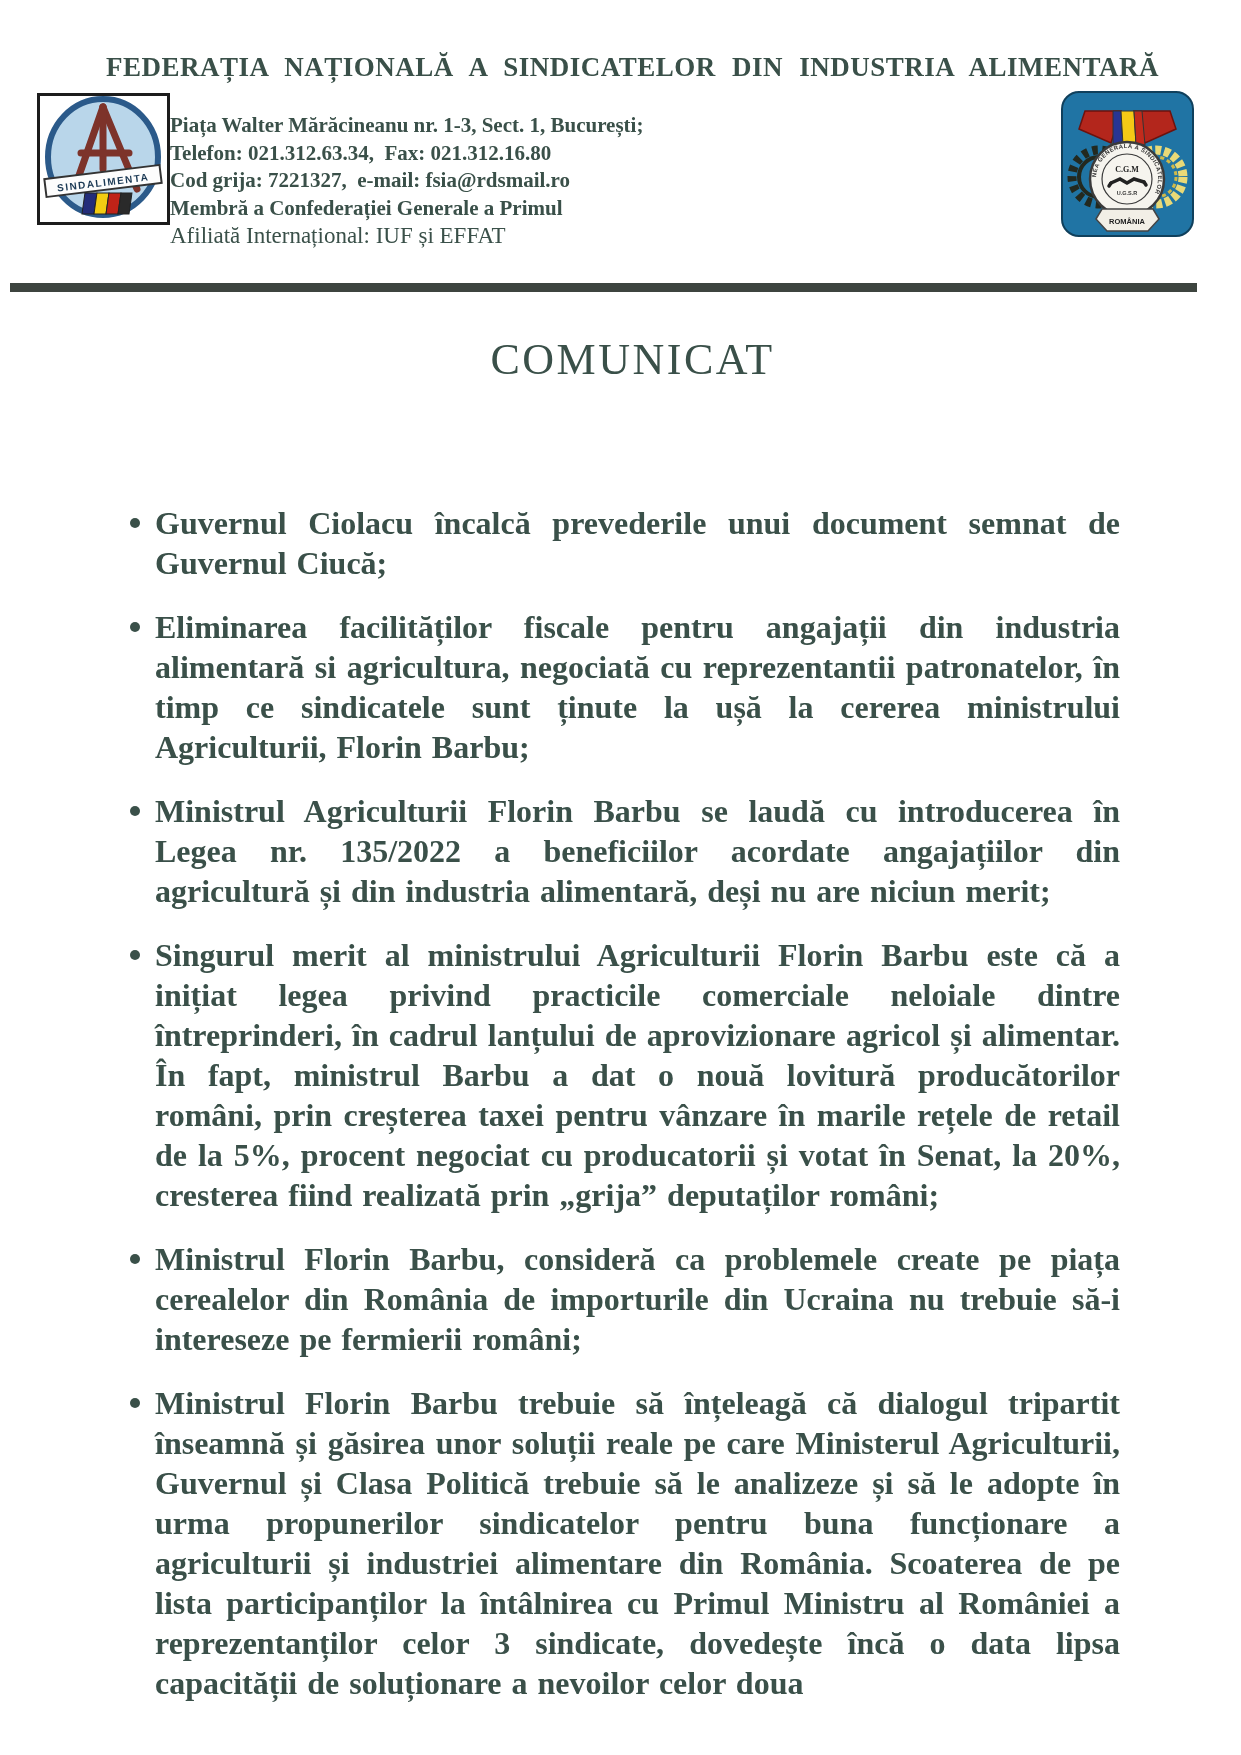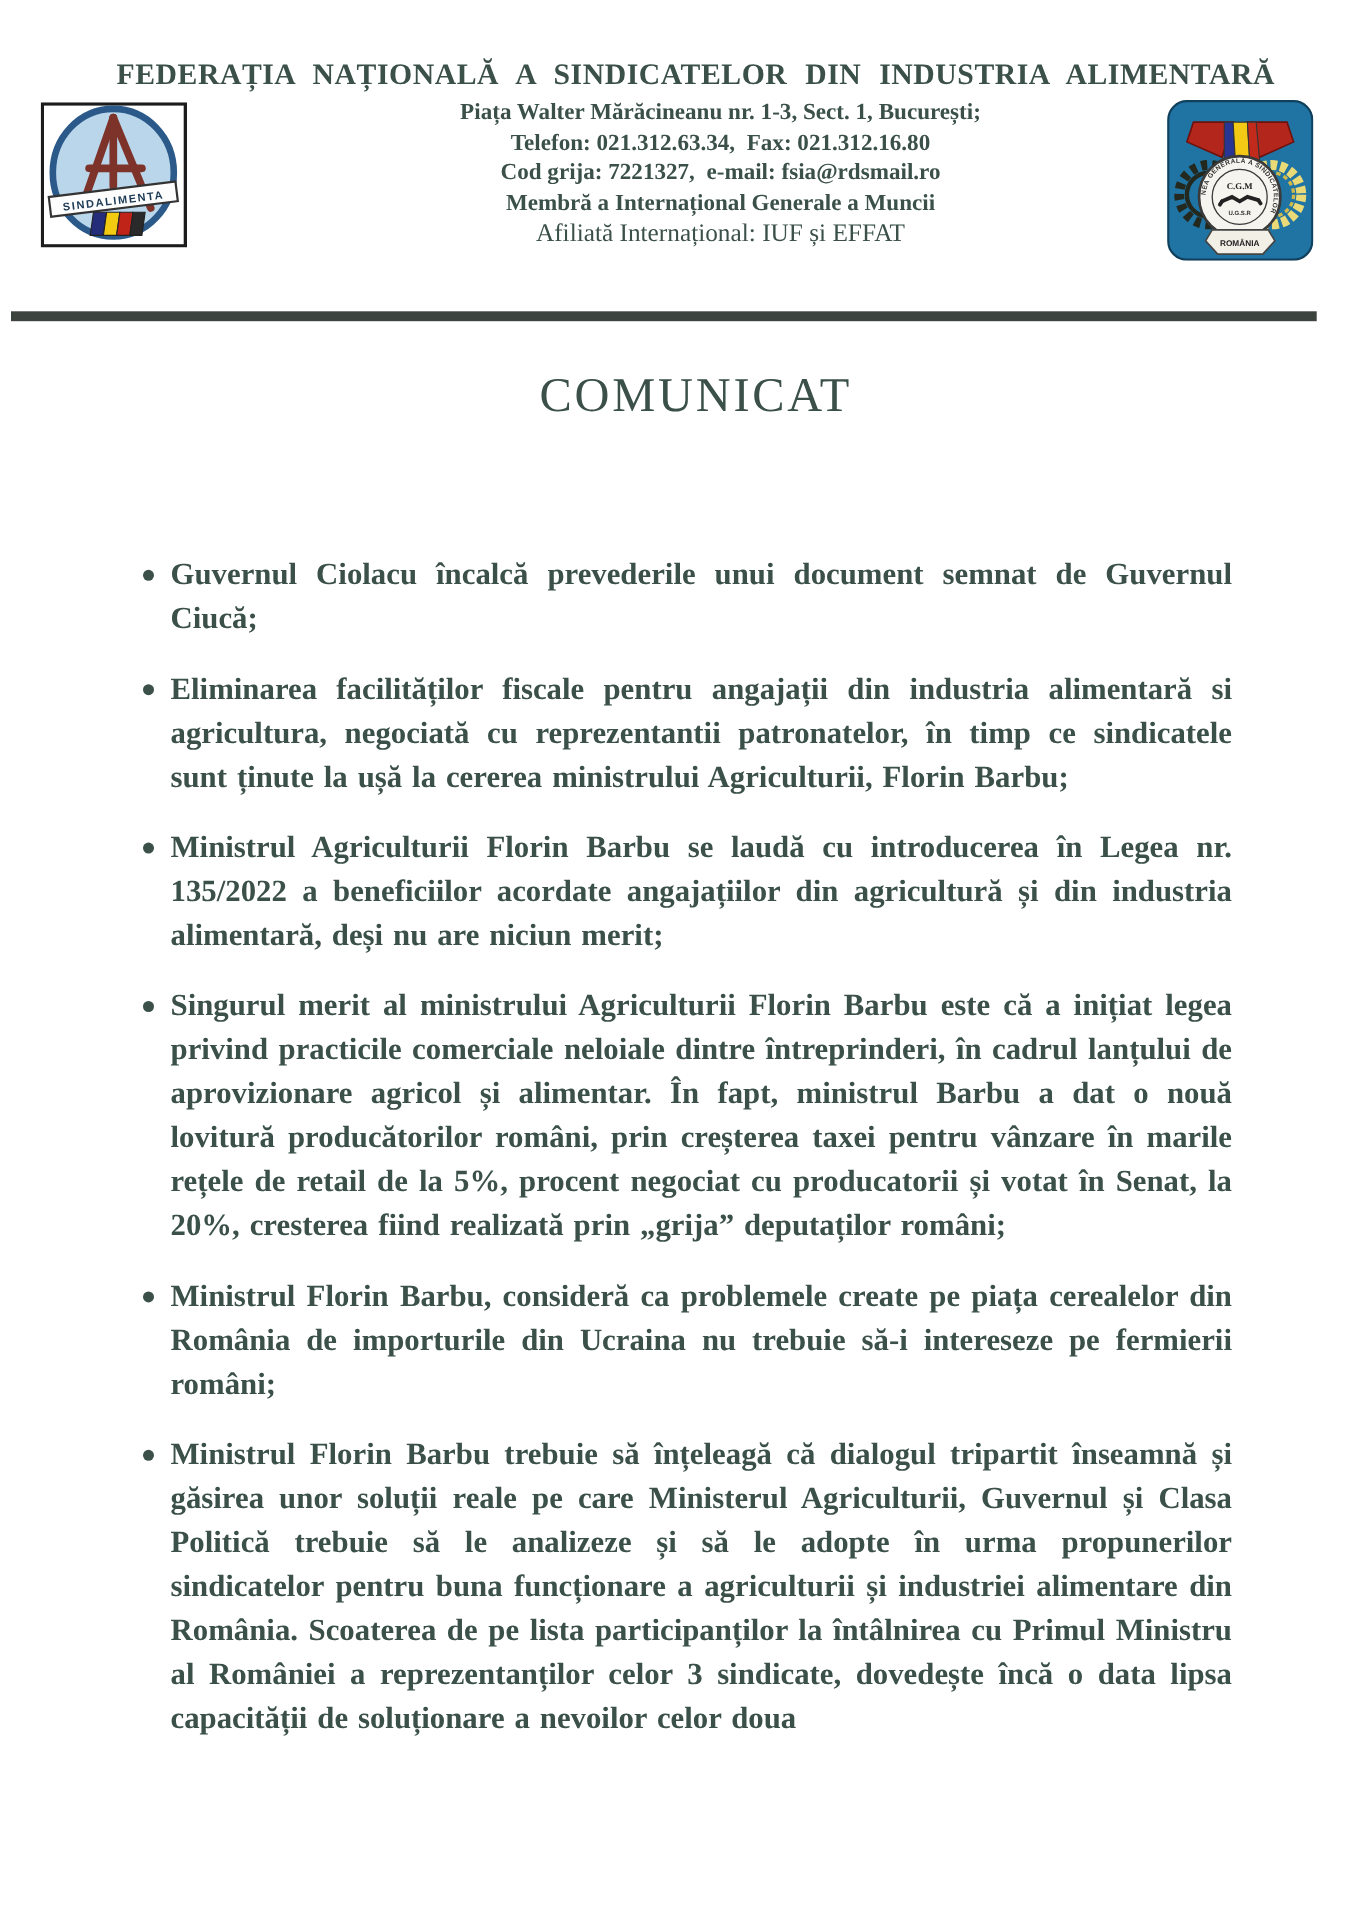--- a/index.html
+++ b/index.html
@@ -13,22 +13,22 @@
   
   .org-name {
     position:absolute; top:52px; left:0; right:0;
     text-align:center; font-weight:bold; font-size:27px;
     letter-spacing:0.5px; word-spacing:9px; color:var(--ink,#3a5049);
   }
   .logo-box { position:absolute; }
   .logo-left  { top:93px; left:37px;  width:133px; height:132px; }
   .logo-right { top:91px; left:1061px; width:133px; height:146px; }
   .contact-block {
-    position:absolute; top:88px; left:170px; width:970px;
-    text-align:center; font-weight:bold; font-size:21px; line-height:27.5px;
+    position:absolute; top:112px; left:170px; width:970px;
+    font-weight:bold; font-size:21px; line-height:27.5px;
     color:var(--ink,#3a5049);
   }
   .contact-line { white-space:pre-wrap; }
   .contact-line.affiliation { font-weight:normal; font-size:23px; }
   .correspondence {
     position:absolute; top:237px; left:0; right:0; text-align:center;
     font-family:"Liberation Sans", sans-serif; font-weight:bold; font-size:22px;
     color:var(--ink,#3a5049);
   }
   .divider-bar {
@@ -40,21 +40,21 @@
     position:absolute; top:334px; left:0; right:0; text-align:center;
     font-weight:normal; font-size:44px; letter-spacing:2.5px;
     color:var(--ink,#3a5049);
   }
   ul.bullets {
     position:absolute; top:503px; left:128px; width:992px;
     list-style:none; margin:0; padding:0;
   }
   ul.bullets li {
     position:relative; padding-left:27px; margin-bottom:24px;
-    font-size:28px; font-weight:bold; line-height:40px;
+    font-size:32px; font-weight:bold; line-height:40px;
     text-align:justify; word-spacing:2px;
     color:var(--ink,#3a5049);
   }
   .bullet-dot {
     position:absolute; left:2px; top:15px; width:10px; height:10px;
     border-radius:50%; background:var(--ink,#3a5049);
   }
   svg text { user-select:none; }
 </style>
 </head>
@@ -129,21 +129,21 @@
 
       <polygon points="41,118 92,118 98,128 87,140 46,140 35,128" fill="#f2efe6" stroke="#444444" stroke-width="1.5"></polygon>
       <text x="66" y="133" text-anchor="middle" font-family="Liberation Sans, sans-serif" font-size="7.5" font-weight="bold" fill="#222222">ROMÂNIA</text>
     </svg>
   </div>
 
   <div class="contact-block">
     <div class="contact-line">Piața Walter Mărăcineanu nr. 1-3, Sect. 1, București;</div>
     <div class="contact-line">Telefon: 021.312.63.34,  Fax: 021.312.16.80</div>
     <div class="contact-line">Cod grija: 7221327,  e-mail: fsia@rdsmail.ro</div>
-    <div class="contact-line">Membră a Internațional Generale a Muncii</div>
+    <div class="contact-line">Membră a Confederației Generale a Primul</div>
     <div class="contact-line affiliation">Afiliată Internațional: IUF și EFFAT</div>
   </div>
 
 
   <div class="divider-bar"></div>
 
   <div class="doc-title">COMUNICAT</div>
 
   <ul class="bullets">
     <li>

